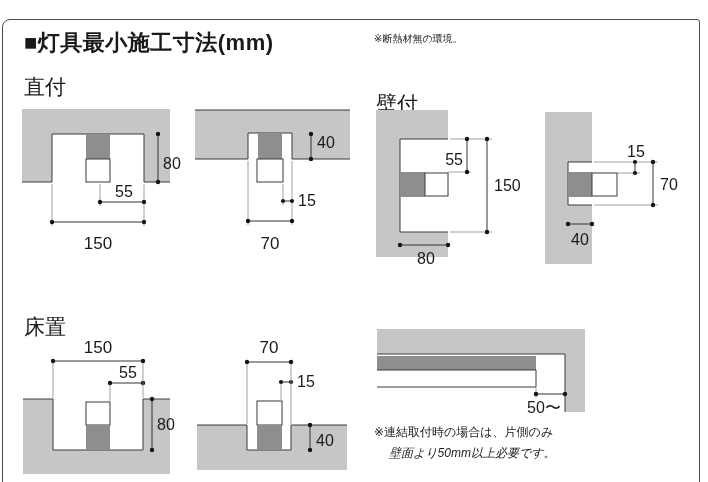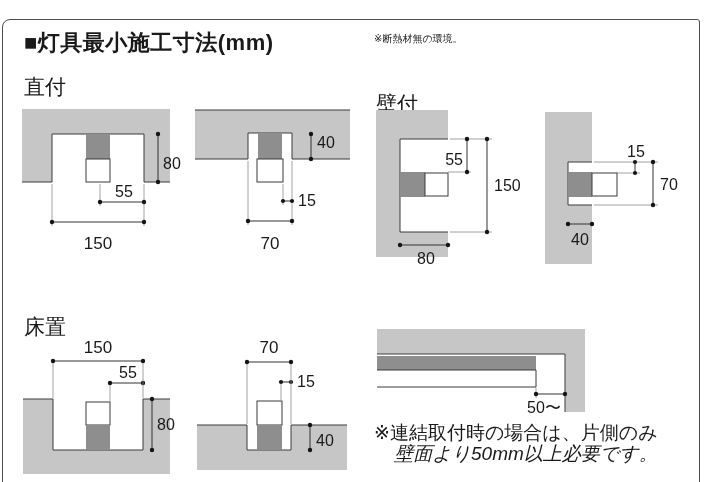--- a/index.html
+++ b/index.html
@@ -6,21 +6,21 @@
   .page{position:relative;width:708px;height:482px;background:#fff;overflow:hidden;
         font-family:"Liberation Sans","DejaVu Sans",sans-serif;color:#1a1a1a;margin-top:17px;}
   .abs{position:absolute;}
   .frame{left:2px;top:2px;width:696px;height:473px;border:1px solid #4d4d4d;
          border-radius:8px 3px 0 0;}
   .bottom-strip{left:0;top:477px;width:708px;height:5px;background:#9c9c9c;border-top:1px solid #777;}
   .title{left:24px;top:11px;font-size:22px;font-weight:bold;letter-spacing:0.5px;white-space:nowrap;}
   .hnotes{left:374px;top:13px;font-size:10px;line-height:18px;white-space:nowrap;}
   .seclabel{font-size:21px;white-space:nowrap;}
   .seclabel-sm{font-size:18px;white-space:nowrap;}
-  .rnote{left:374px;top:405px;font-size:19px;line-height:21px;white-space:nowrap;text-align:right;}
+  .rnote{left:374px;top:405px;font-size:12px;line-height:21px;white-space:nowrap;}
   .rnote .l2{text-indent:15px;font-style:italic;}
   svg text{font-family:"Liberation Sans","DejaVu Sans",sans-serif;font-size:16px;fill:#1a1a1a;}
   svg text.big{font-size:17px;}
   svg line{stroke:#333;stroke-width:1;}
   svg circle{fill:#151515;}
   path.gray{fill:#c6c6c6;}
   path.outline{fill:none;stroke:#3a3a3a;stroke-width:1;}
   path.guide{fill:none;stroke:#8a8a8a;stroke-width:0.8;}
   rect.body{fill:#8e8e8e;}
   rect.lamp{fill:#fff;stroke:#3a3a3a;stroke-width:1;}

